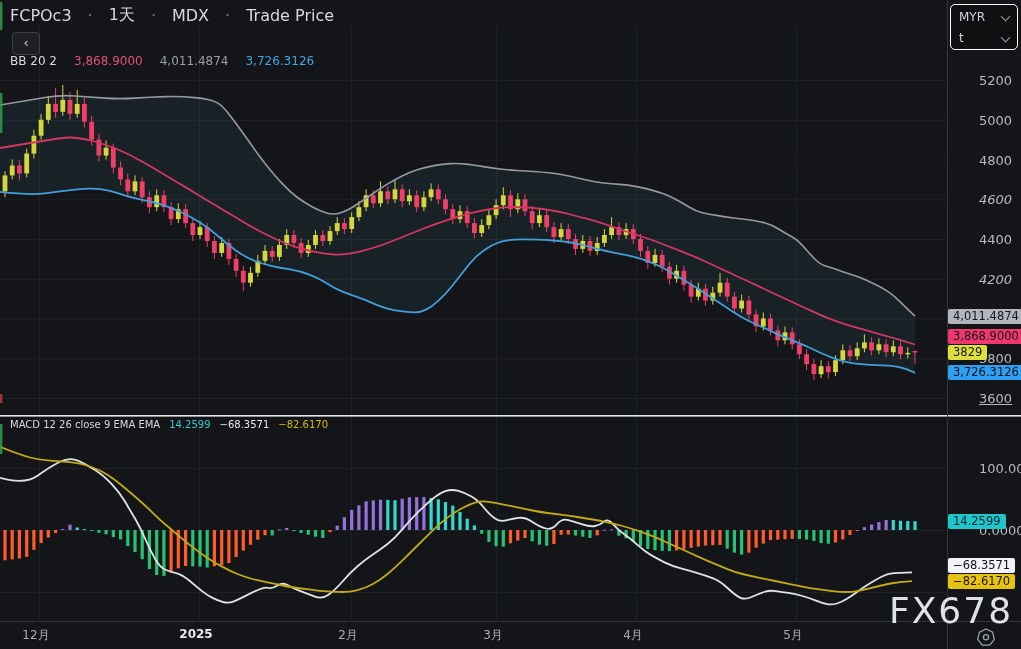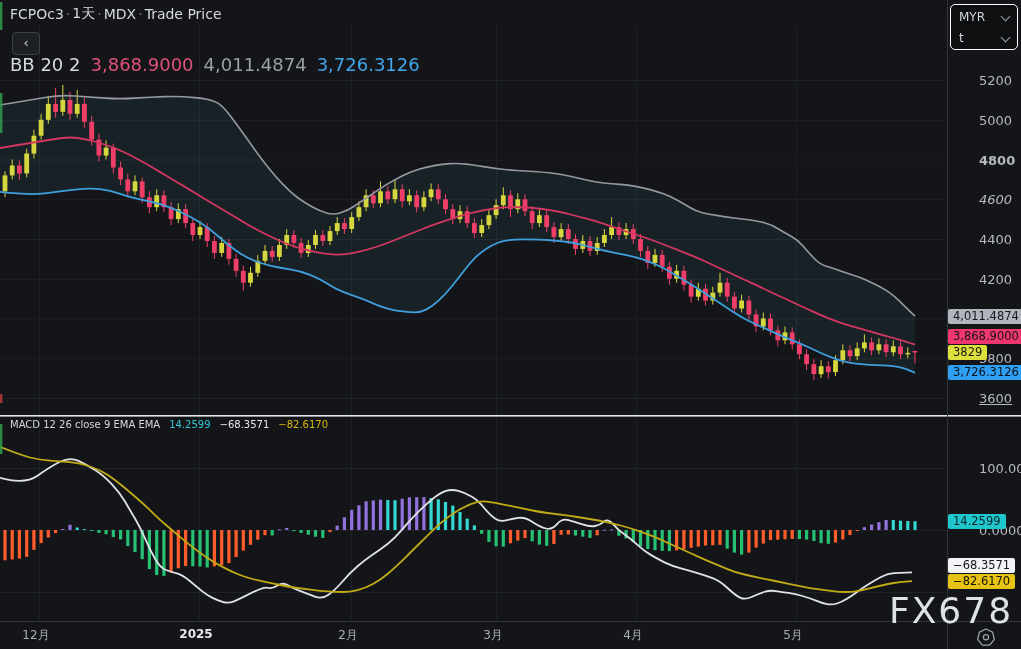--- a/index.html
+++ b/index.html
@@ -1,25 +1,25 @@
 <!DOCTYPE html>
 <html><head>
 <meta charset="utf-8">
 <style>
   html,body{margin:0;padding:0;background:#0c0d0f;}
   #app{position:relative;width:1021px;height:649px;background:#141518;overflow:hidden;
        font-family:"DejaVu Sans","Liberation Sans",sans-serif;-webkit-font-smoothing:antialiased;}
   .abs{position:absolute;}
   #chart-layer{left:0;top:0;z-index:0;}
-  .hdr-row{left:10px;top:5px;z-index:2;display:flex;align-items:center;gap:2px;font-size:14px;color:#d6d9de;white-space:nowrap;}
+  .hdr-row{left:10px;top:5px;z-index:2;display:flex;align-items:center;gap:16px;font-size:16px;color:#d6d9de;white-space:nowrap;}
   .hdr-sep{color:#787b86;}
   .hdr-ohlc{color:#d2d63a;margin-left:6px;display:flex;gap:10px;}
   #back-btn{left:12px;top:32px;width:26px;height:21px;z-index:2;border:1px solid #3c4048;border-radius:4px;
     background:rgba(30,33,38,.92);color:#cfd3da;font-size:13px;line-height:19px;text-align:center;cursor:pointer;}
-  .bb-row{left:10px;top:54px;z-index:2;display:flex;gap:10px;font-size:18px;color:#d6d9de;white-space:nowrap;}
+  .bb-row{left:10px;top:54px;z-index:2;display:flex;gap:17px;font-size:12px;color:#d6d9de;white-space:nowrap;}
   .macd-row{left:10px;top:419px;z-index:2;display:flex;gap:9px;font-size:10px;color:#d6d9de;white-space:nowrap;}
   #scale-menu{left:950px;top:4px;width:66px;height:44px;z-index:3;border:1px solid #ffffff;border-radius:5px;background:#0e0f11;}
   .sm-row{position:absolute;left:8px;right:6px;height:20px;color:#d1d4dc;font-size:12px;line-height:20px;cursor:pointer;}
   .sm-caret{position:absolute;right:2px;top:6px;width:6px;height:6px;border-right:1.4px solid #9aa0a8;border-bottom:1.4px solid #9aa0a8;transform:rotate(45deg);}
   #right-axis-hit{left:947px;top:0;width:74px;height:621px;z-index:1;}
   #time-axis-hit{left:0;top:621px;width:947px;height:28px;z-index:1;}
   .tick{position:absolute;left:979px;z-index:1;font-size:13px;color:#b6b9c0;}
   .badge{position:absolute;left:948px;z-index:3;font-size:11.5px;line-height:15px;padding:0 5px;border-radius:2px;white-space:nowrap;}
   .tlabel{position:absolute;top:627px;z-index:2;transform:translateX(-50%);font-size:12px;color:#a9adb6;white-space:nowrap;}
   .tlabel.year{color:#e6e8ec;font-weight:700;}
@@ -502,24 +502,24 @@
       <span class="sm-caret"></span>
     </div>
   </div>
 
   <div id="right-axis-hit" class="abs"></div>
   <div id="time-axis-hit" class="abs"></div>
   <div id="watermark" class="abs">FX678</div>
   <div id="overlay-labels">
       <div class="tick" style="top: 73px;">5200</div>
       <div class="tick" style="top: 112.75px;">5000</div>
-      <div class="tick" style="top: 152.5px; font-weight: bold;">4800</div>
+      <div class="tick" style="top: 152.5px;">4800</div>
       <div class="tick" style="top: 192.25px; font-style: italic;">4600</div>
       <div class="tick" style="top: 232px;">4400</div>
-      <div class="tick" style="top: 271.75px;">4200</div>
+      <div class="tick" style="top: 271.75px; font-style: italic;">4200</div>
       <div class="tick" style="top: 311.5px;">4000</div>
       <div class="tick" style="top: 351.25px;">3800</div>
       <div class="tick" style="top: 391px; text-decoration: underline;">3600</div>
       <div class="tick" style="top: 461px;">100.0000</div>
       <div class="tick" style="top: 523px;">0.0000</div>
       <div class="badge" style="top: 308.717px; background: rgb(178, 181, 189); color: rgb(21, 23, 27);">4,011.4874</div>
       <div class="badge" style="top: 329.056px; background: rgb(240, 54, 110); color: rgb(20, 22, 26);">3,868.9000</div>
       <div class="badge" style="top: 344.986px; background: rgb(221, 224, 60); color: rgb(23, 24, 12);">3829</div>
       <div class="badge" style="top: 365.395px; background: rgb(46, 159, 242); color: rgb(12, 16, 20);">3,726.3126</div>
       <div class="badge" style="top: 513.659px; background: rgb(31, 199, 205); color: rgb(5, 39, 43);">14.2599</div>

